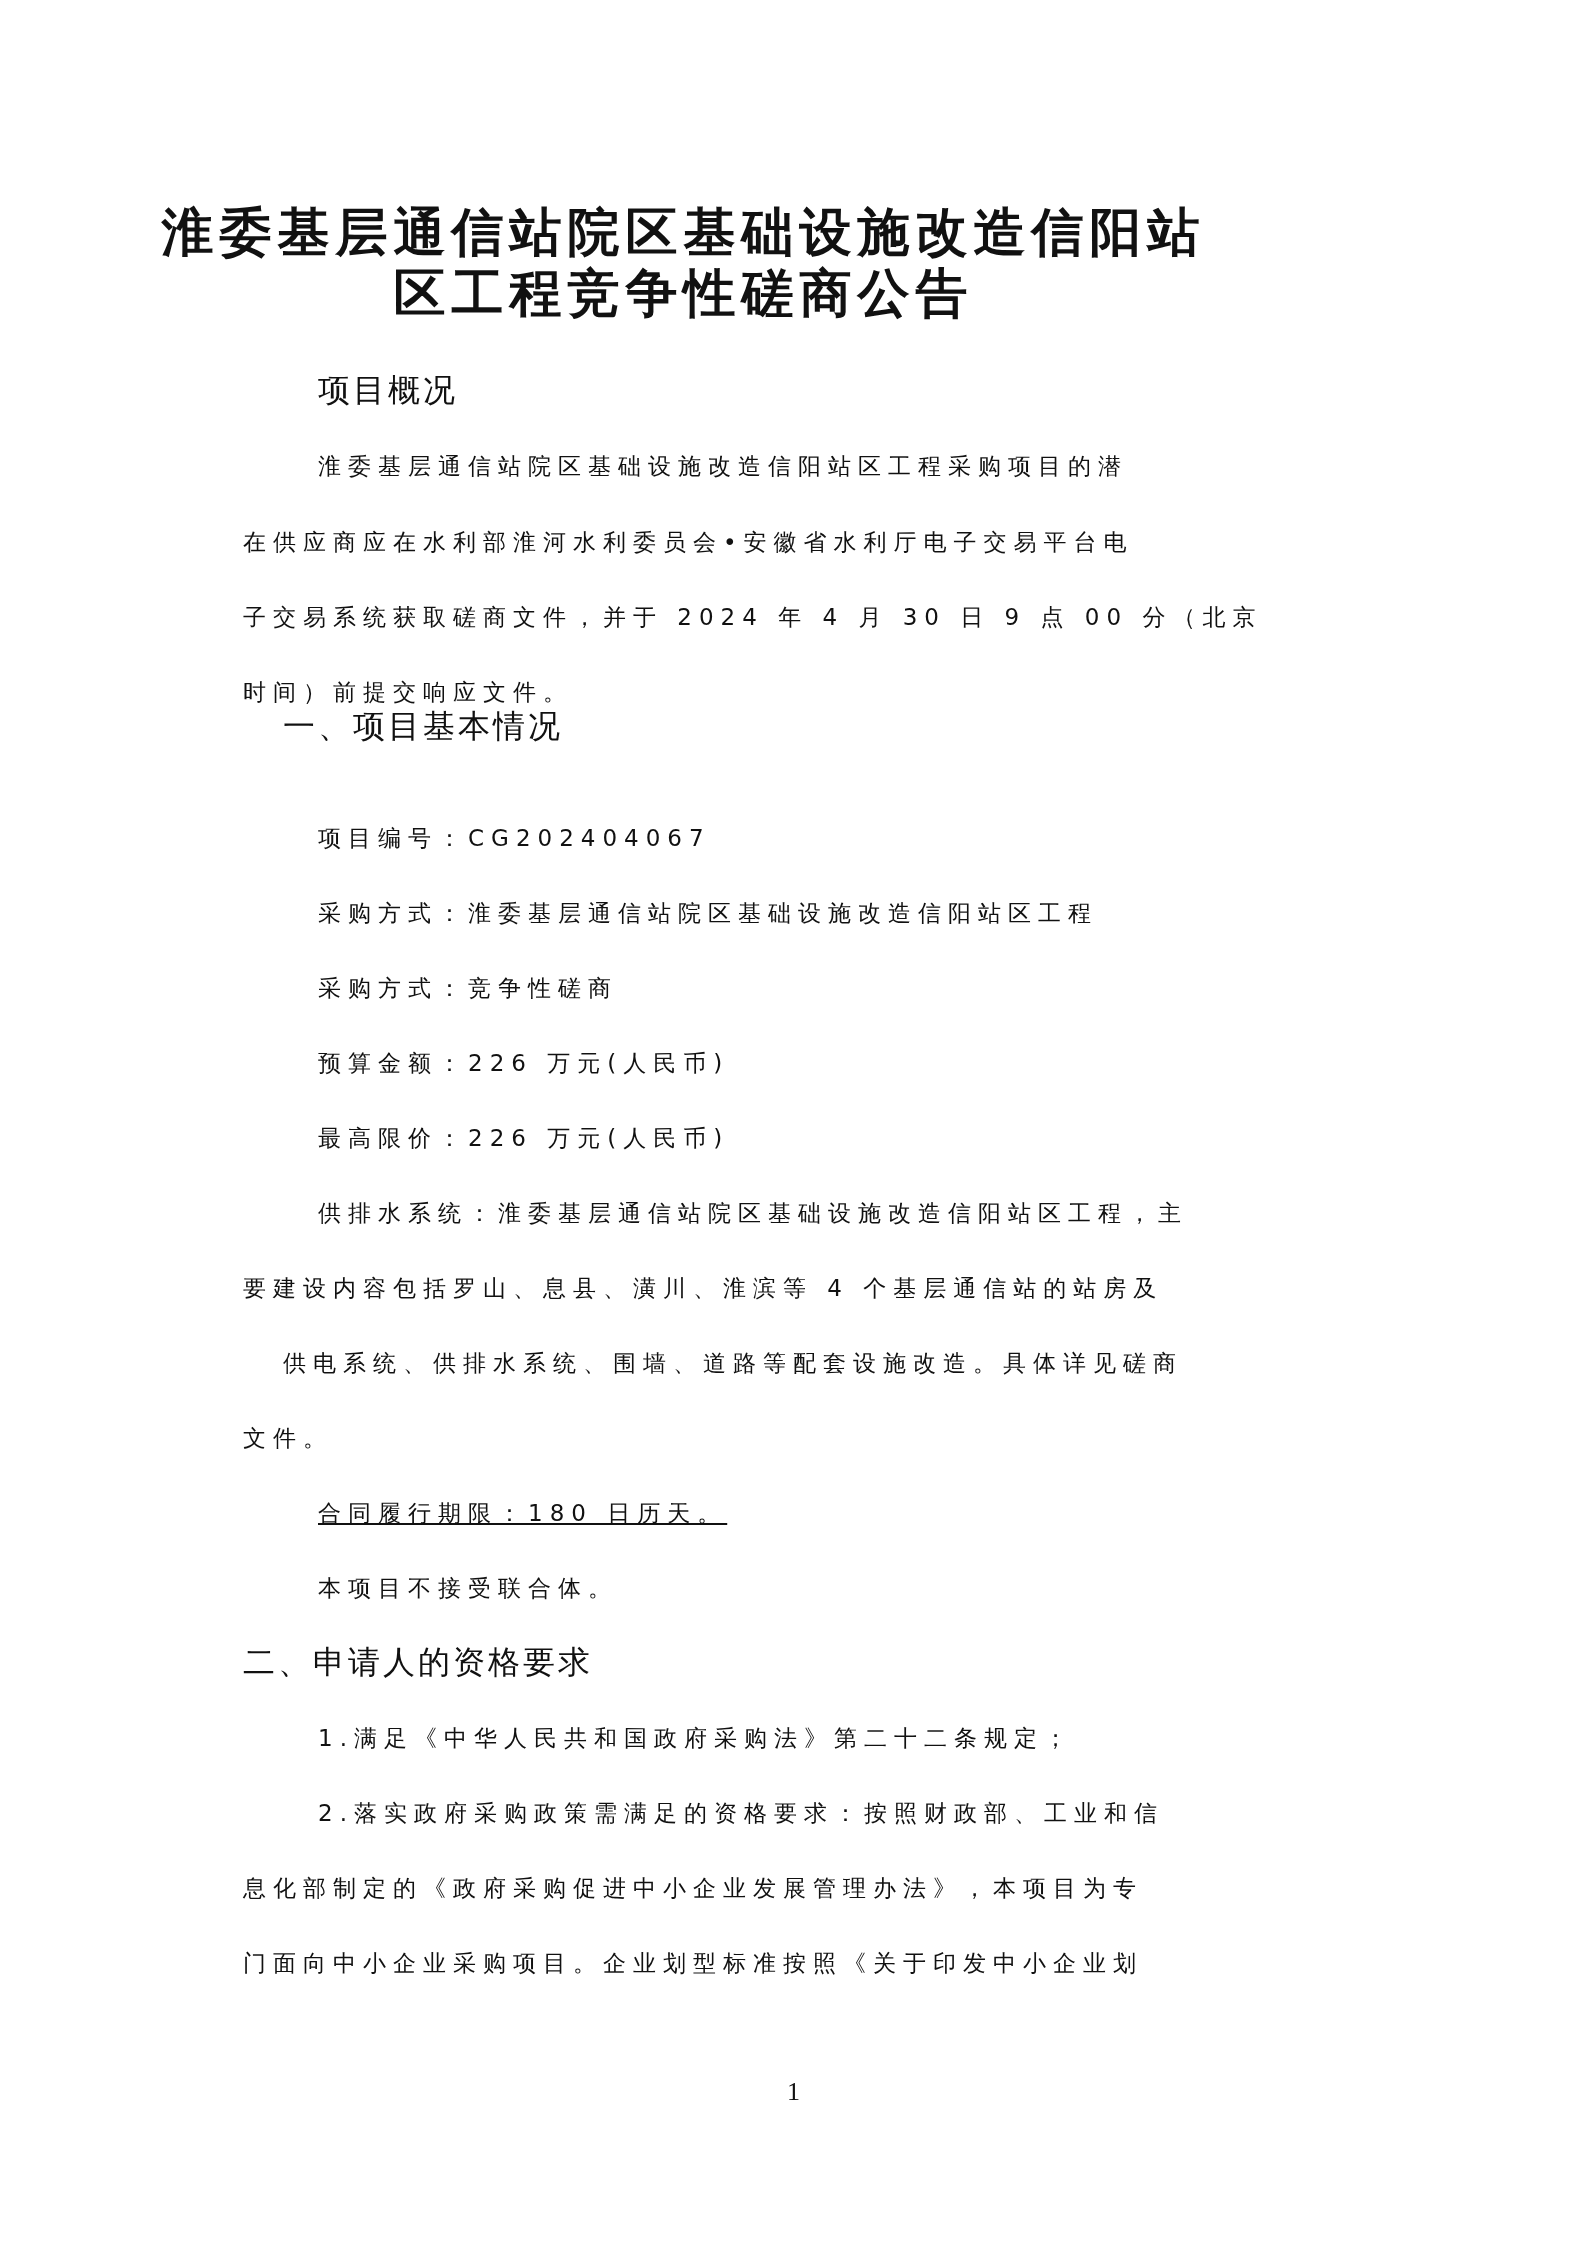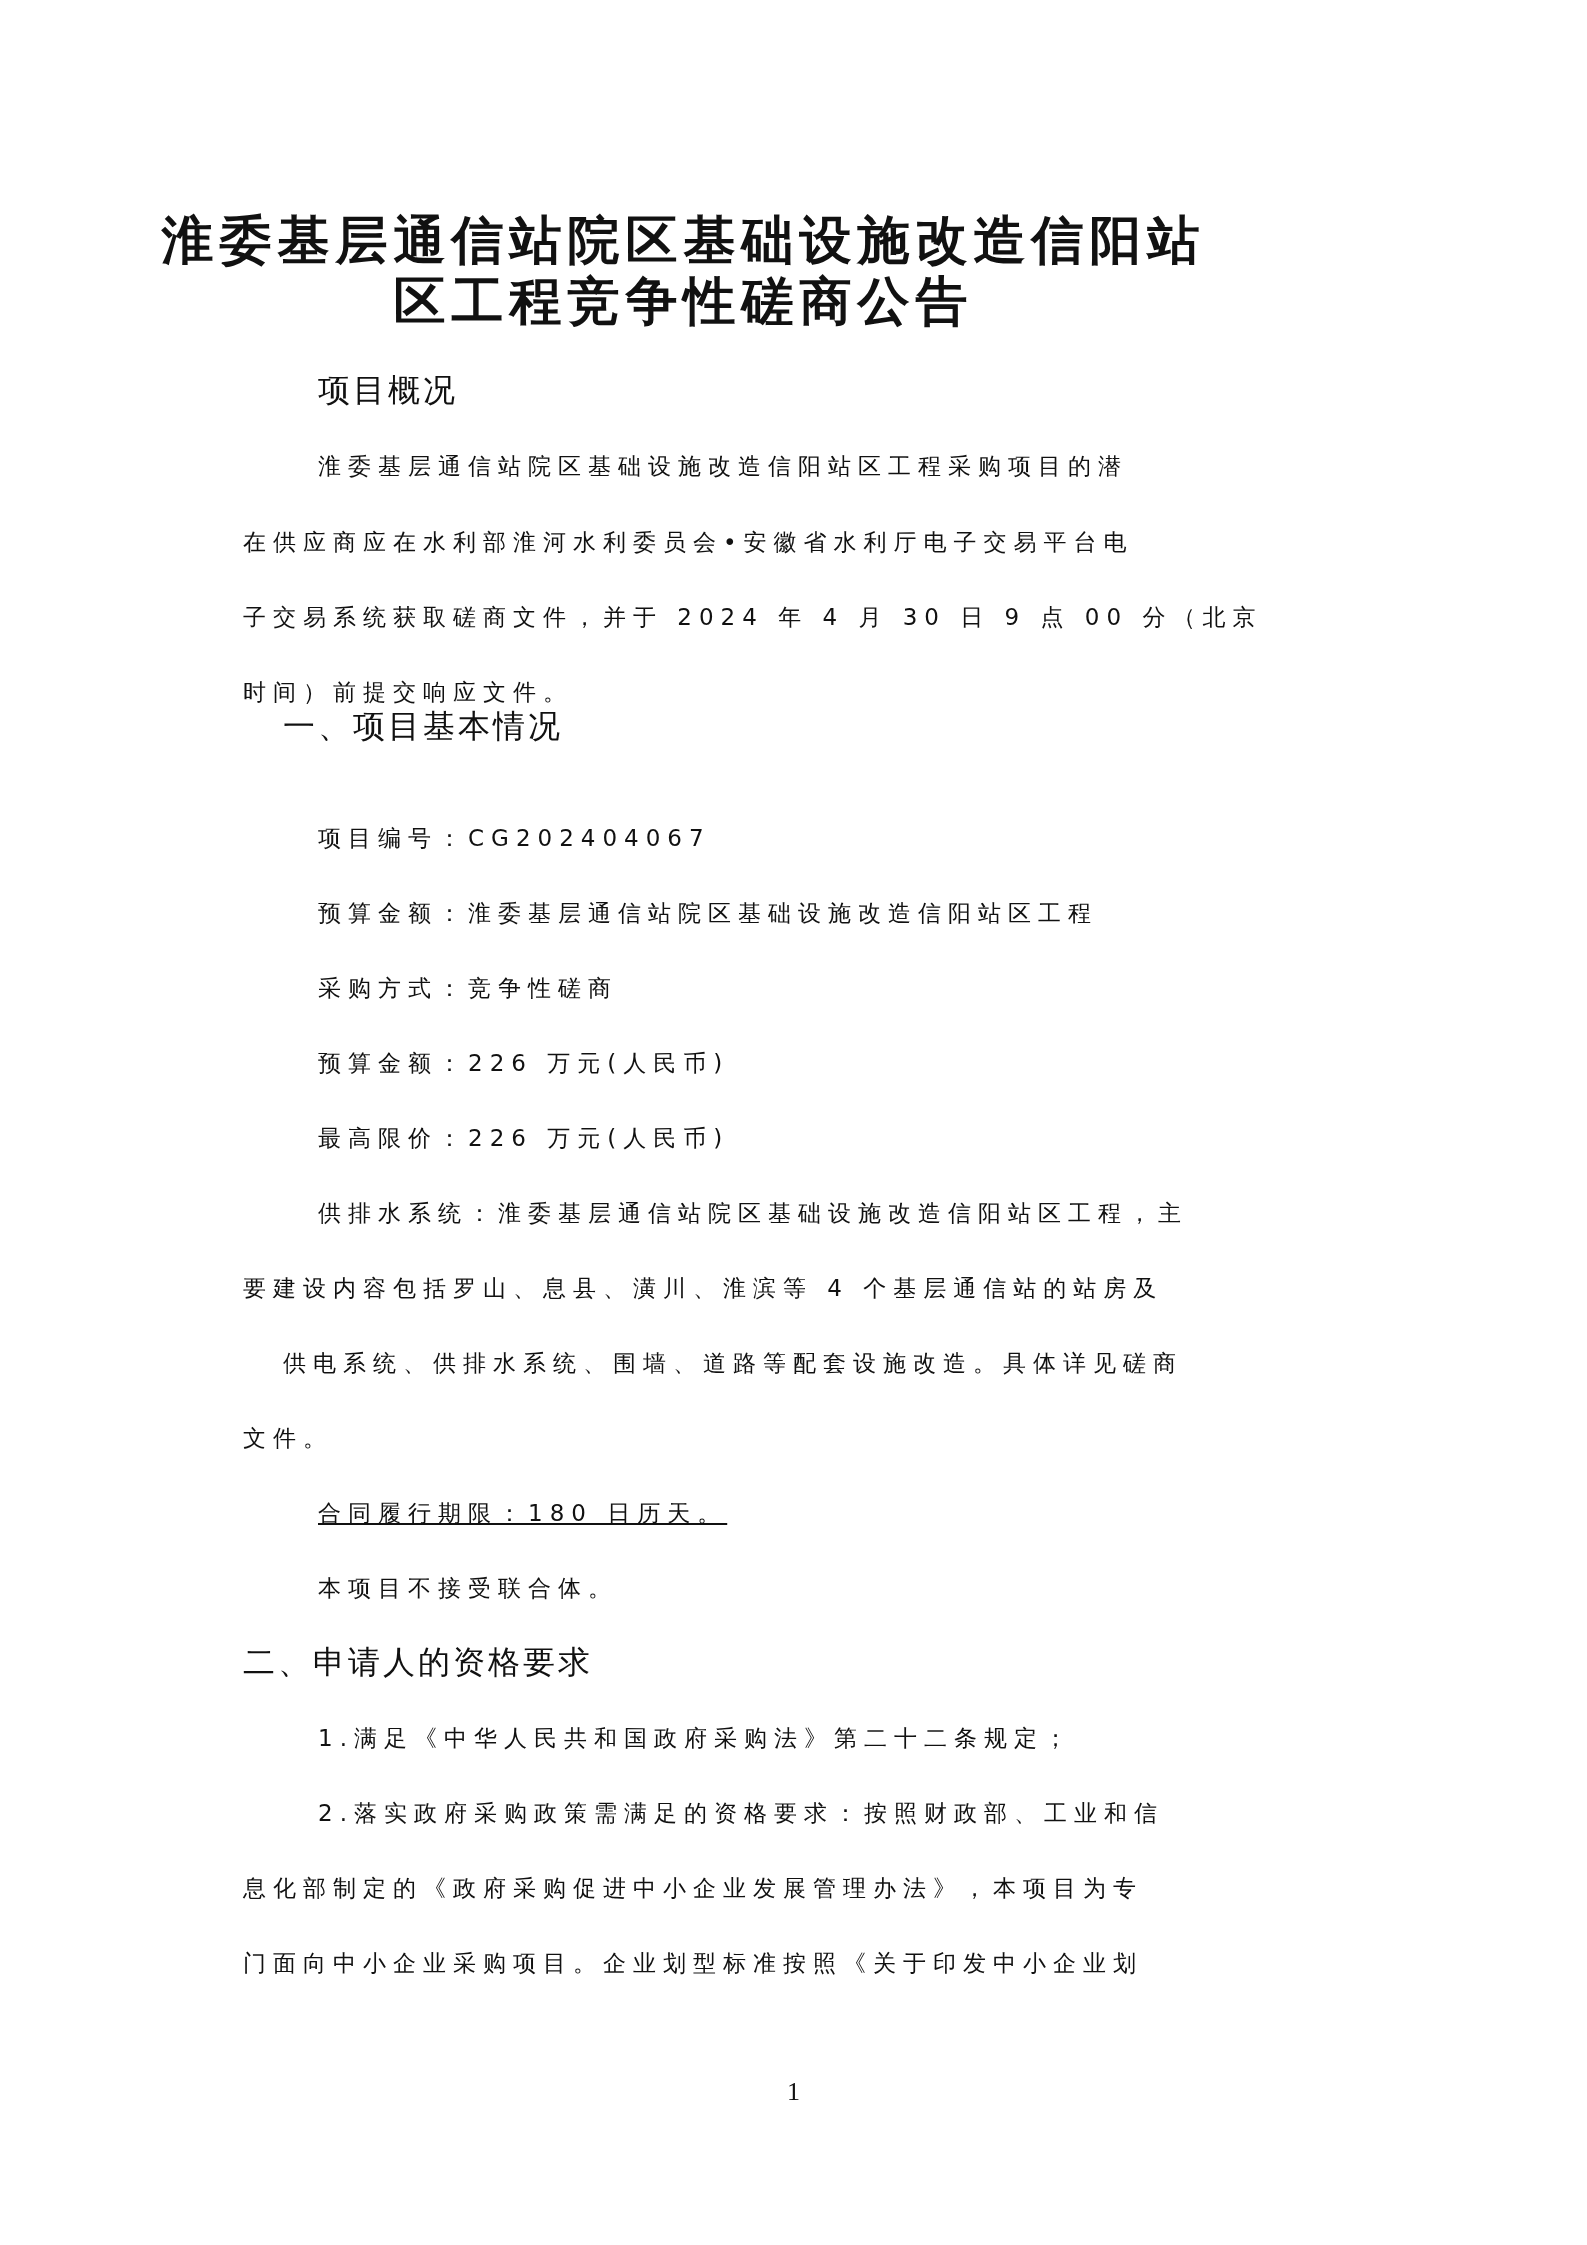--- a/index.html
+++ b/index.html
@@ -26,21 +26,20 @@
       left: 0;
       width: 1367px;
       text-align: center;
       font-family: "DejaVu Serif", "Liberation Serif", serif;
       font-weight: bold;
       font-size: 52px;
       letter-spacing: 6px;
       line-height: 60px;
       height: 60px;
       white-space: nowrap;
-      margin-top: 8px;
     }
     .line {
       position: absolute;
       left: 243px;
       width: 1110px;
       font-family: "DejaVu Sans", "Liberation Sans", sans-serif;
       font-size: 23px;
       letter-spacing: 7px;
       line-height: 44px;
       height: 44px;
@@ -76,21 +75,21 @@
   <div class="title-line" style="top:268px;font-family:Liberation Mono, monospace;">区工程竞争性磋商公告</div>
 
   <div class="line indent heading" style="top:368px;">项目概况</div>
   <div class="line indent" style="top:444px;">淮委基层通信站院区基础设施改造信阳站区工程采购项目的潜</div>
   <div class="line" style="top:520px;">在供应商应在水利部淮河水利委员会•安徽省水利厅电子交易平台电</div>
   <div class="line" style="top:595px;">子交易系统获取磋商文件，并于 2024 年 4 月 30 日 9 点 00 分（北京</div>
   <div class="line" style="top:670px;">时间）前提交响应文件。</div>
 
   <div class="line heading" style="top:704px;margin-left:40px;">一、项目基本情况</div>
   <div class="line indent" style="top:816px;">项目编号：CG202404067</div>
-  <div class="line indent" style="top:891px;">预算金额：淮委基层通信站院区基础设施改造信阳站区工程</div>
+  <div class="line indent" style="top:891px;">采购方式：淮委基层通信站院区基础设施改造信阳站区工程</div>
   <div class="line indent" style="top:966px;">采购方式：竞争性磋商</div>
   <div class="line indent" style="top:1041px;">预算金额：226 万元(人民币)</div>
   <div class="line indent" style="top:1116px;">最高限价：226 万元(人民币)</div>
   <div class="line indent" style="top:1191px;">供排水系统：淮委基层通信站院区基础设施改造信阳站区工程，主</div>
   <div class="line" style="top:1266px;">要建设内容包括罗山、息县、潢川、淮滨等 4 个基层通信站的站房及</div>
   <div class="line" style="top:1341px;margin-left:40px;">供电系统、供排水系统、围墙、道路等配套设施改造。具体详见磋商</div>
   <div class="line" style="top:1416px;">文件。</div>
   <div class="line indent" style="top:1491px;text-decoration:underline;">合同履行期限：180 日历天。</div>
   <div class="line indent" style="top:1566px;">本项目不接受联合体。</div>
 

